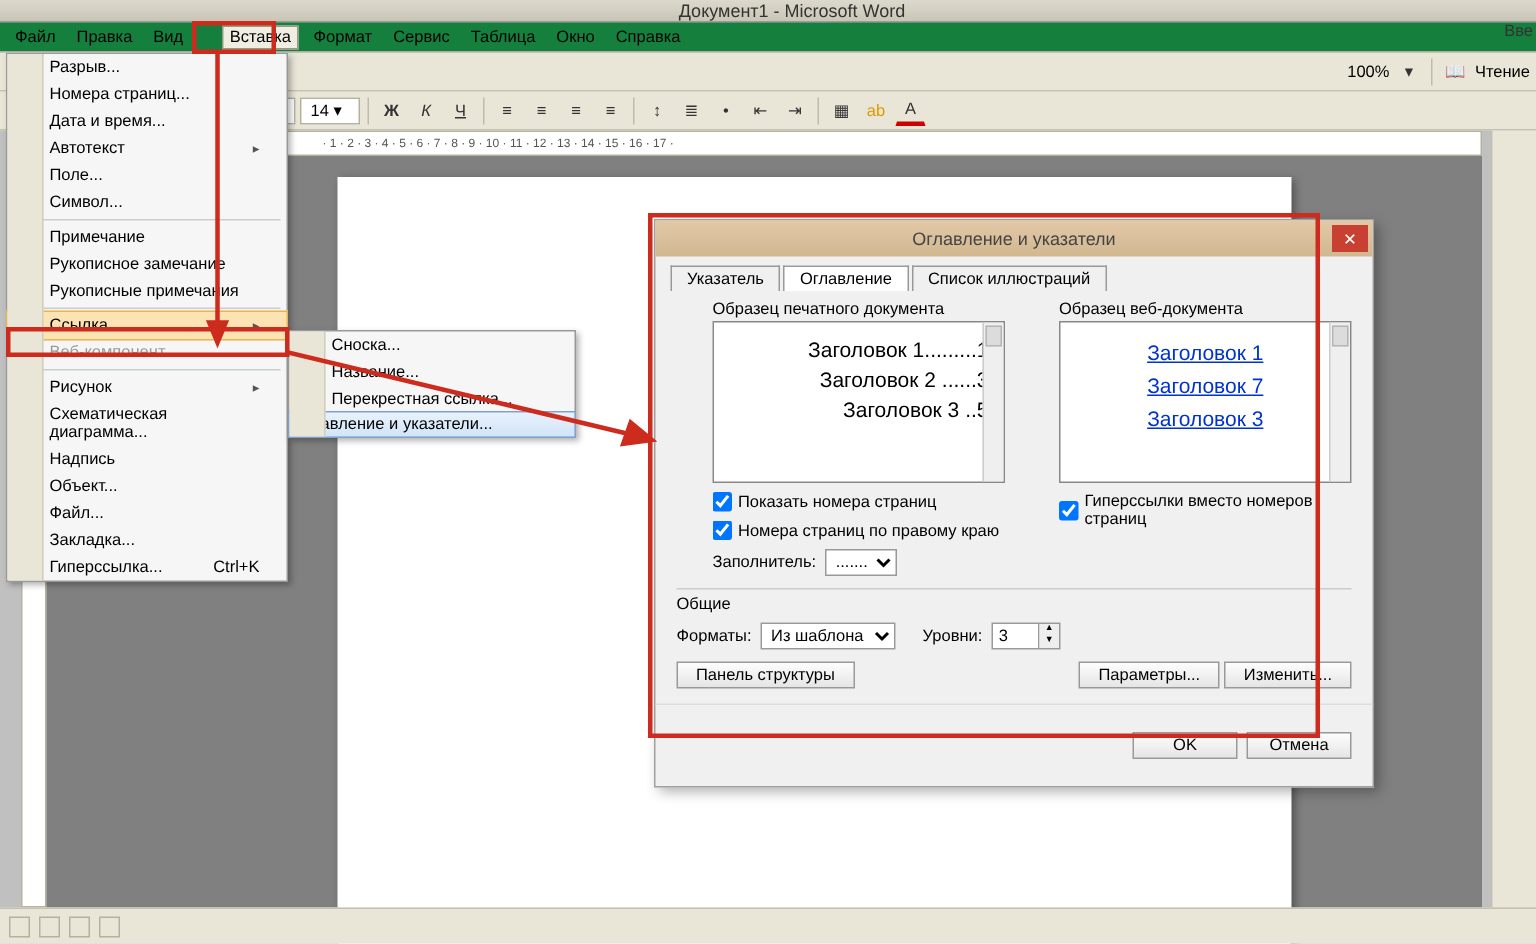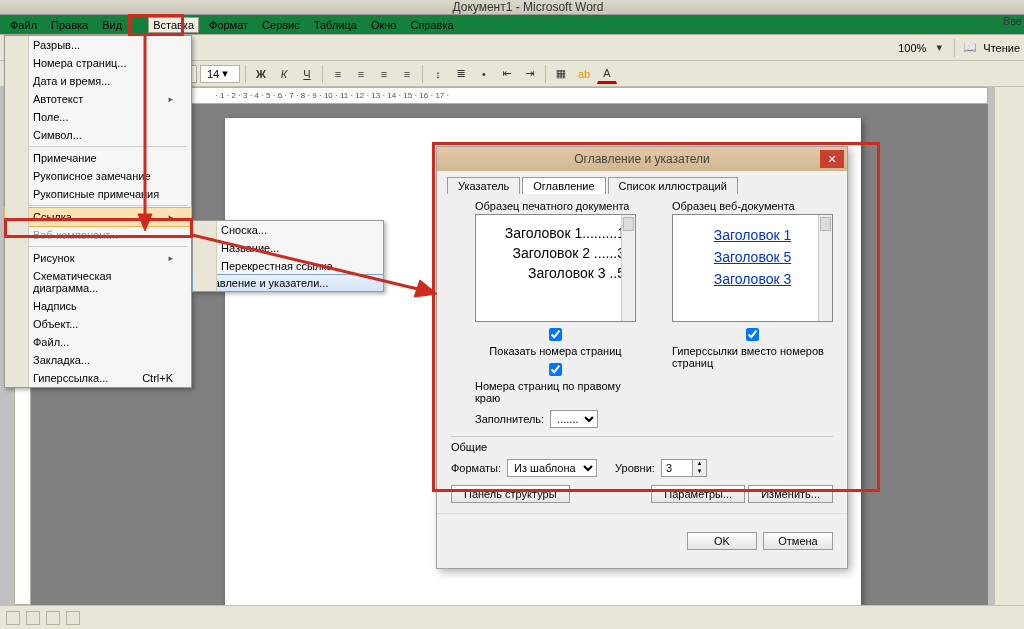--- a/index.html
+++ b/index.html
@@ -38,36 +38,36 @@
   
   .redbox { position:absolute; border:3px solid #cc2b1d; pointer-events:none; }
   .rb1 { left:128px; top:14px; width:56px; height:22px; }
   .rb2 { left:4px; top:218px; width:189px; height:20px; }
   .rb3 { left:432px; top:142px; width:448px; height:350px; }
   
   
   .arrow { position:absolute; stroke:#cc2b1d; fill:#cc2b1d; pointer-events:none; }
   
   
-  .dialog { position:absolute; left:436px; top:146px; width:412px; background:#f0f0f0; border:1px solid #a0a0a0; box-shadow:3px 3px 8px rgba(0,0,0,.3); font-size:11px; }
+  .dialog { position:absolute; left:436px; top:146px; width:480px; background:#f0f0f0; border:1px solid #a0a0a0; box-shadow:3px 3px 8px rgba(0,0,0,.3); font-size:11px; }
   .dlg-title { height:24px; background:linear-gradient(#e2c8a6,#d1b890); display:flex; align-items:center; justify-content:center; position:relative; font-size:12px; color:#444; }
   .dlg-close { position:absolute; right:3px; top:3px; width:24px; height:18px; background:#c84031; color:#fff; display:flex; align-items:center; justify-content:center; font-size:11px; cursor:pointer; }
   .tabs { display:flex; gap:2px; padding:6px 10px 0; }
   .tab { padding:2px 10px; border:1px solid #999; background:#f0f0f0; font-size:11px; border-bottom:none; cursor:pointer;}
   .tab.active { background:#fff; }
   .dlg-body { padding:6px 14px 10px; }
   .preview-row { display:flex; gap:12px; }
   .preview-col { flex:1;padding-left:24px; }
   .preview-label { font-size:11px; margin-bottom:2px; }
   .preview-box { border:1px solid #888; background:#fff; height:108px; padding:6px 10px; font-family:'Times New Roman',serif; font-size:14px; position:relative; overflow:hidden;}
   .preview-box .l1 { text-align:right; margin:4px 0;}
   .preview-box.web a { color:#0033cc; text-decoration:underline; display:block; text-align:center; margin:6px 0;}
   .scroll-stub { position:absolute; right:0; top:0; bottom:0; width:14px; background:#efefef; border-left:1px solid #ccc; }
   .scroll-stub .th { position:absolute; top:2px; left:1px; right:1px; height:14px; background:#dcdcdc; border:1px solid #b5b5b5;}
-  .chk-row { display:flex; align-items:center; gap:4px; margin-top:6px; font-size:11px;flex-direction:column; }
+  .chk-row { display:flex; align-items:center; gap:4px; margin-top:6px; font-size:11px; }
   .chk-row input { margin:0; }
   .row { display:flex; align-items:center; gap:6px; margin-top:6px; font-size:11px;}
   .sel { border:1px solid #999; background:#fff; height:18px; font-size:11px; padding:0 2px; }
   .btn { border:1px solid #999; background:linear-gradient(#fdfdfd,#e5e5e5); padding:2px 12px; font-size:11px; cursor:pointer; }
   .spin { display:inline-flex; border:1px solid #999; height:18px; }
   .spin input { border:none; width:30px; font-size:11px; text-align:left; padding:0 4px;}
   .spin .sp { width:14px; display:flex; flex-direction:column; border-left:1px solid #999;}
   .spin .sp div { flex:1; font-size:6px; text-align:center; line-height:7px; background:#eee;}
   hr.light { border:none; border-top:1px solid #ccc; margin:8px 0 4px;}
   .dlg-foot { display:flex; justify-content:flex-end; gap:6px; padding:18px 14px; border-top:1px solid #ddd;}
@@ -261,21 +261,21 @@
           </div>
         <div class="row">
           <span>Заполнитель:</span>
           <select class="sel"><option>.......</option></select>
         </div>
       </div>
       <div class="preview-col">
         <div class="preview-label">Образец веб-документа</div>
         <div class="preview-box web">
           <a>Заголовок 1</a>
-          <a>Заголовок 5</a>
+          <a>Заголовок 7</a>
           <a>Заголовок 3</a>
           <div class="scroll-stub">
               <div class="th"></div>
             </div>
         </div>
         <div class="chk-row">
             <input type="checkbox" checked="" style="">
             <span>Гиперссылки вместо номеров страниц</span>
           </div>
       </div>

